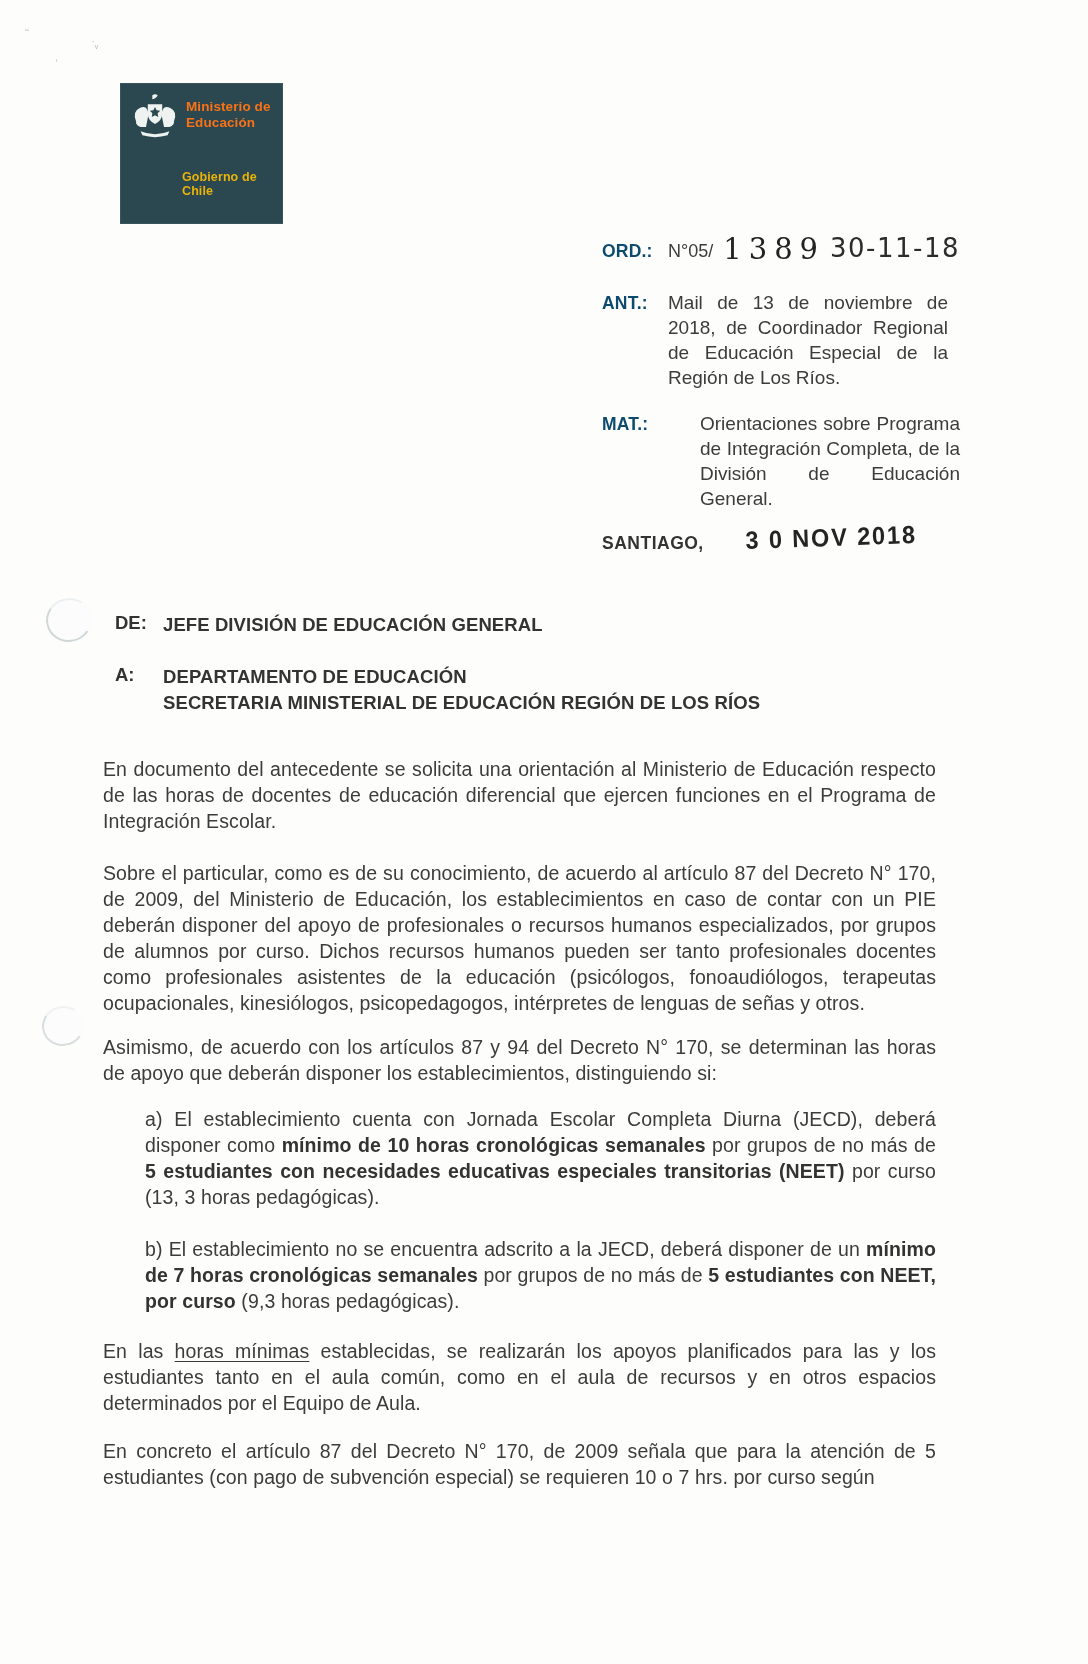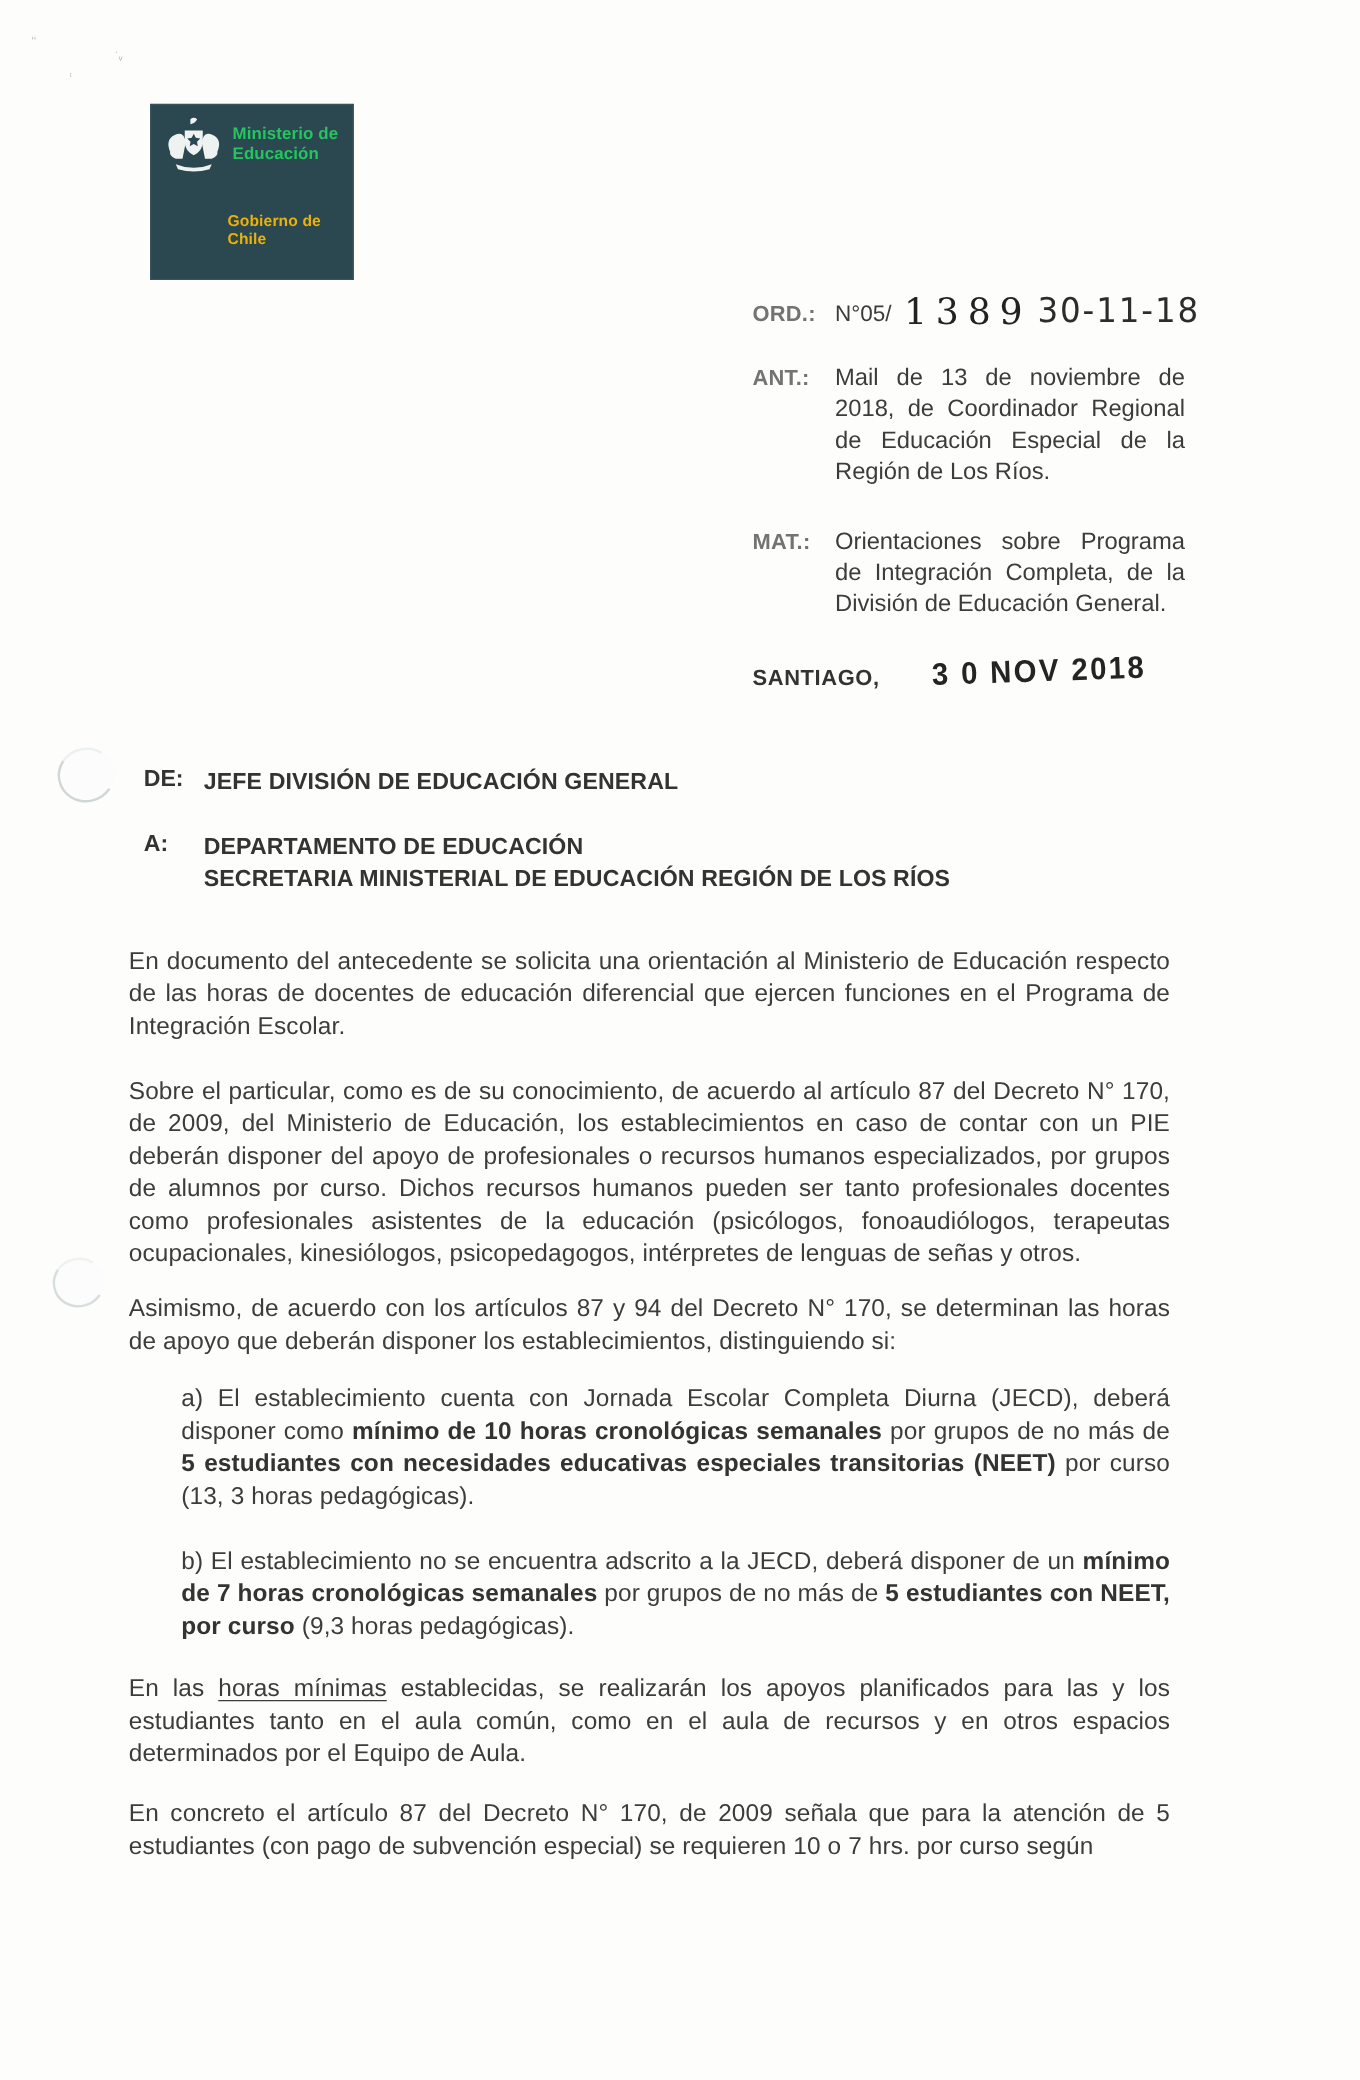--- a/index.html
+++ b/index.html
@@ -33,49 +33,49 @@
   
   .logo {
     position:absolute; left:120px; top:83px;
     width:163px; height:141px;
     background:#2b4750;
     box-shadow:0 0 0 1px #3a545c inset;
   }
   .logo .crest { position:absolute; left:8px; top:10px; }
   .logo .min-text {
     position:absolute; left:66px; top:16px;
-    color:#22c55e; font-weight:bold; font-size:13.5px; line-height:1.18;
+    color:#f97316; font-weight:bold; font-size:13.5px; line-height:1.18;
     letter-spacing:.1px;
   }
   .logo .gov-text {
     position:absolute; left:62px; bottom:26px;
     color:#eab308; font-weight:bold; font-size:12.5px; letter-spacing:.1px;
   }
 
   
   .ref-block { position:absolute; left:602px; top:230px; width:358px; }
   .ref-row { display:flex; align-items:baseline; }
-  .ref-label { font-weight:bold; font-size:17.5px; color:#737373; flex:0 0 66px; letter-spacing:.2px; }
+  .ref-label { font-weight:bold; font-size:17.5px; color:#0c4a6e; flex:0 0 66px; letter-spacing:.2px; }
   .ord-prefix { font-size:18px; color:#3c3c3c; margin-right:10px; }
   .ord-number {
     font-family:"DejaVu Serif", serif; font-weight:normal;
     font-size:29px; letter-spacing:7px; color:#222;
     position:relative; top:2px;
   }
   .ord-date {
     margin-left:auto; font-family:"DejaVu Sans", sans-serif;
     font-size:26px; color:#2c2c2c; letter-spacing:1.5px;
     transform:scaleY(1.05); white-space:nowrap;
   }
   .ref-text {
     margin:0; width:280px; font-size:19px; line-height:25px;
     text-align:justify; color:#3c3c3c;
   }
   .ant-row { margin-top:26px; }
-  .mat-row { margin-top:31px; }
+  .mat-row { margin-top:21px;gap:32px; }
 
   .santiago-row { position:absolute; left:602px; top:526px; display:flex; align-items:baseline; width:358px; }
   .place-label { font-weight:bold; font-size:17.5px; color:#333; letter-spacing:.5px; }
   .date-stamp {
     margin-left:42px; font-weight:bold; font-size:25px; color:#242424;
     letter-spacing:2px; transform:rotate(-2deg) scaleX(.94); transform-origin:left bottom;
     white-space:nowrap;
   }
 
   

